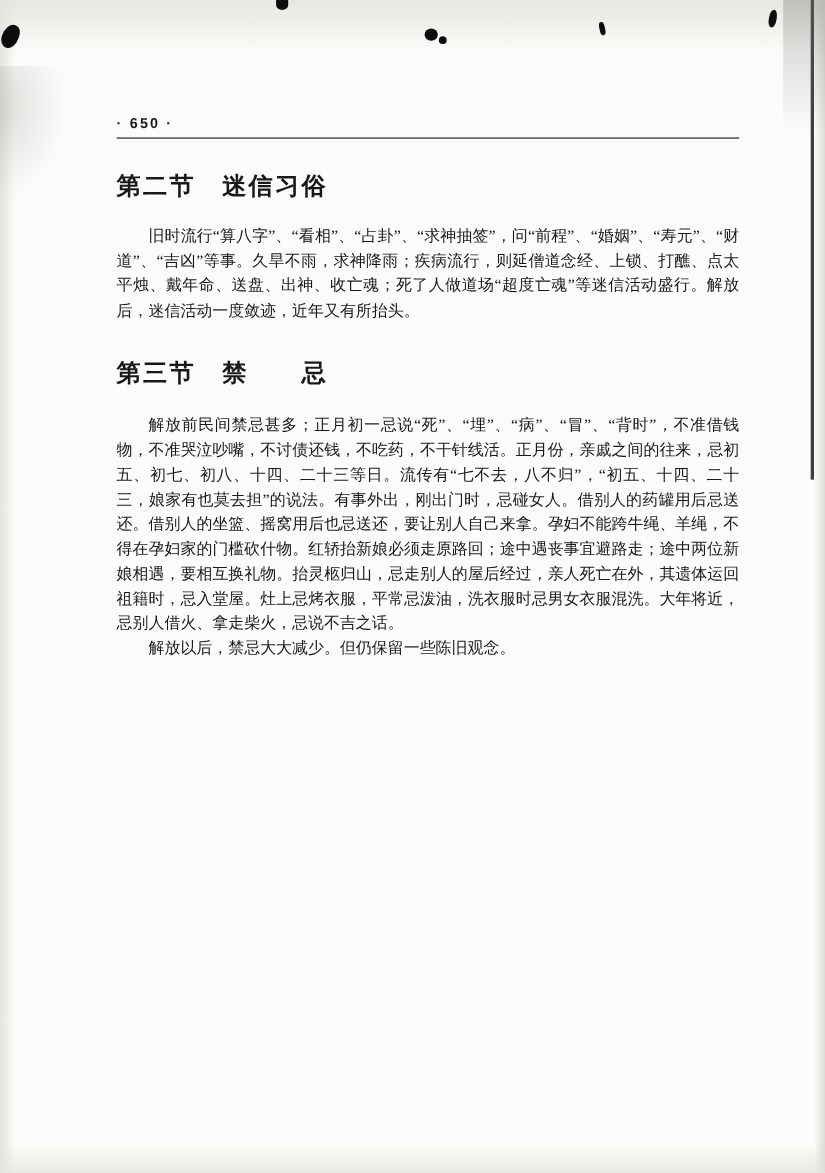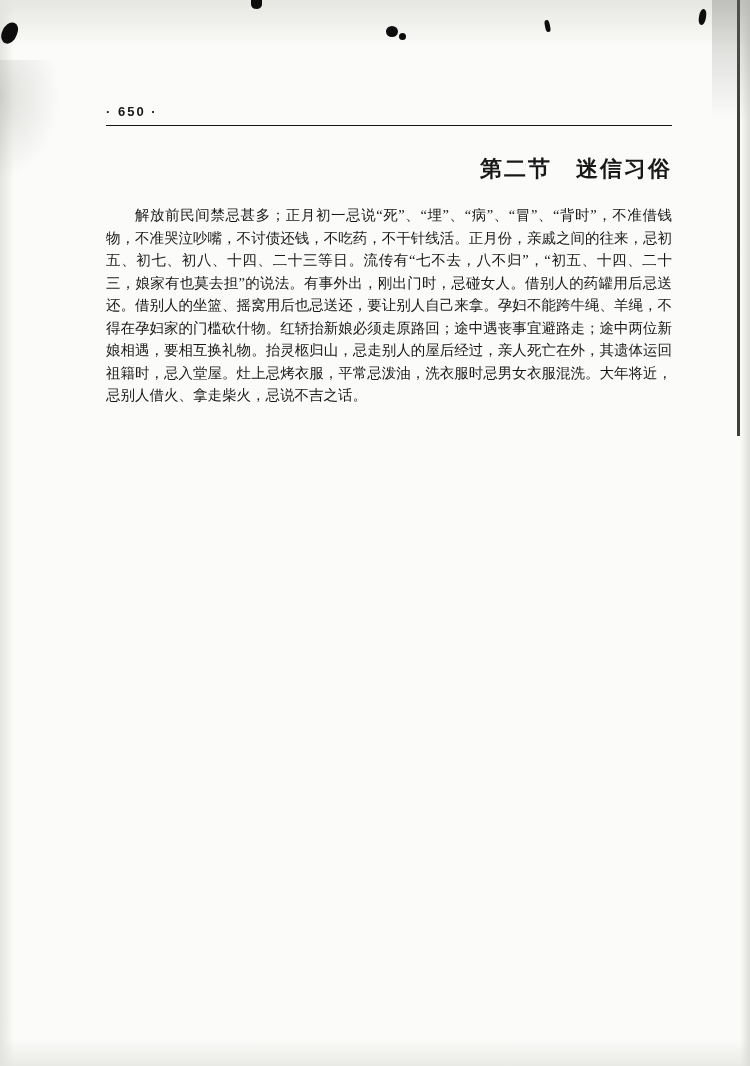--- a/index.html
+++ b/index.html
@@ -35,21 +35,21 @@
   .page-header{
     display:flex;align-items:baseline;gap:20px;
     font-family:"Liberation Sans","DejaVu Sans",sans-serif;
     font-size:13px;font-weight:bold;letter-spacing:1px;
     padding-bottom:6px;border-bottom:1.5px solid #141414;
   }
   .page-header .pageno{letter-spacing:2px;}
 
   .section-title{
     font-family:"Liberation Sans","DejaVu Sans",sans-serif;
-    font-size:22px;font-weight:bold;text-align:right;
+    font-size:22px;font-weight:bold;text-align:left;
     letter-spacing:2px;margin:0;
   }
   .st1{margin-top:28px;margin-bottom:20px;}
   .st2{margin-top:30px;margin-bottom:22px;}
 
   .para{
     font-size:14.5px;line-height:22.5px;
     text-align:justify;text-indent:2em;margin:0;
   }
   .para + .para{margin-top:0;}
@@ -70,18 +70,21 @@
   <span class="smudge"></span>
 
   <div class="content">
 
     <div class="page-header">
       <span class="pageno">· 650 ·</span>
     </div>
 
     <h2 class="section-title st1">第二节　迷信习俗</h2>
 
+    <p class="para">旧时流行“算八字”、“看相”、“占卦”、“求神抽签”，问“前程”、“婚姻”、“寿元”、“财道”、“吉凶”等事。久旱不雨，求神降雨；疾病流行，则延僧道念经、上锁、打醮、点太平烛、戴年命、送盘、出神、收亡魂；死了人做道场“超度亡魂”等迷信活动盛行。解放后，迷信活动一度敛迹，近年又有所抬头。</p>
 
+    <h2 class="section-title st2">第三节　禁　　忌</h2>
 
     <p class="para">解放前民间禁忌甚多；正月初一忌说“死”、“埋”、“病”、“冒”、“背时”，不准借钱物，不准哭泣吵嘴，不讨债还钱，不吃药，不干针线活。正月份，亲戚之间的往来，忌初五、初七、初八、十四、二十三等日。流传有“七不去，八不归”，“初五、十四、二十三，娘家有也莫去担”的说法。有事外出，刚出门时，忌碰女人。借别人的药罐用后忌送还。借别人的坐篮、摇窝用后也忌送还，要让别人自己来拿。孕妇不能跨牛绳、羊绳，不得在孕妇家的门槛砍什物。红轿抬新娘必须走原路回；途中遇丧事宜避路走；途中两位新娘相遇，要相互换礼物。抬灵柩归山，忌走别人的屋后经过，亲人死亡在外，其遗体运回祖籍时，忌入堂屋。灶上忌烤衣服，平常忌泼油，洗衣服时忌男女衣服混洗。大年将近，忌别人借火、拿走柴火，忌说不吉之话。</p>
+    <p class="para">解放以后，禁忌大大减少。但仍保留一些陈旧观念。</p>
 
   </div>
 </div>
 
 </body></html>

